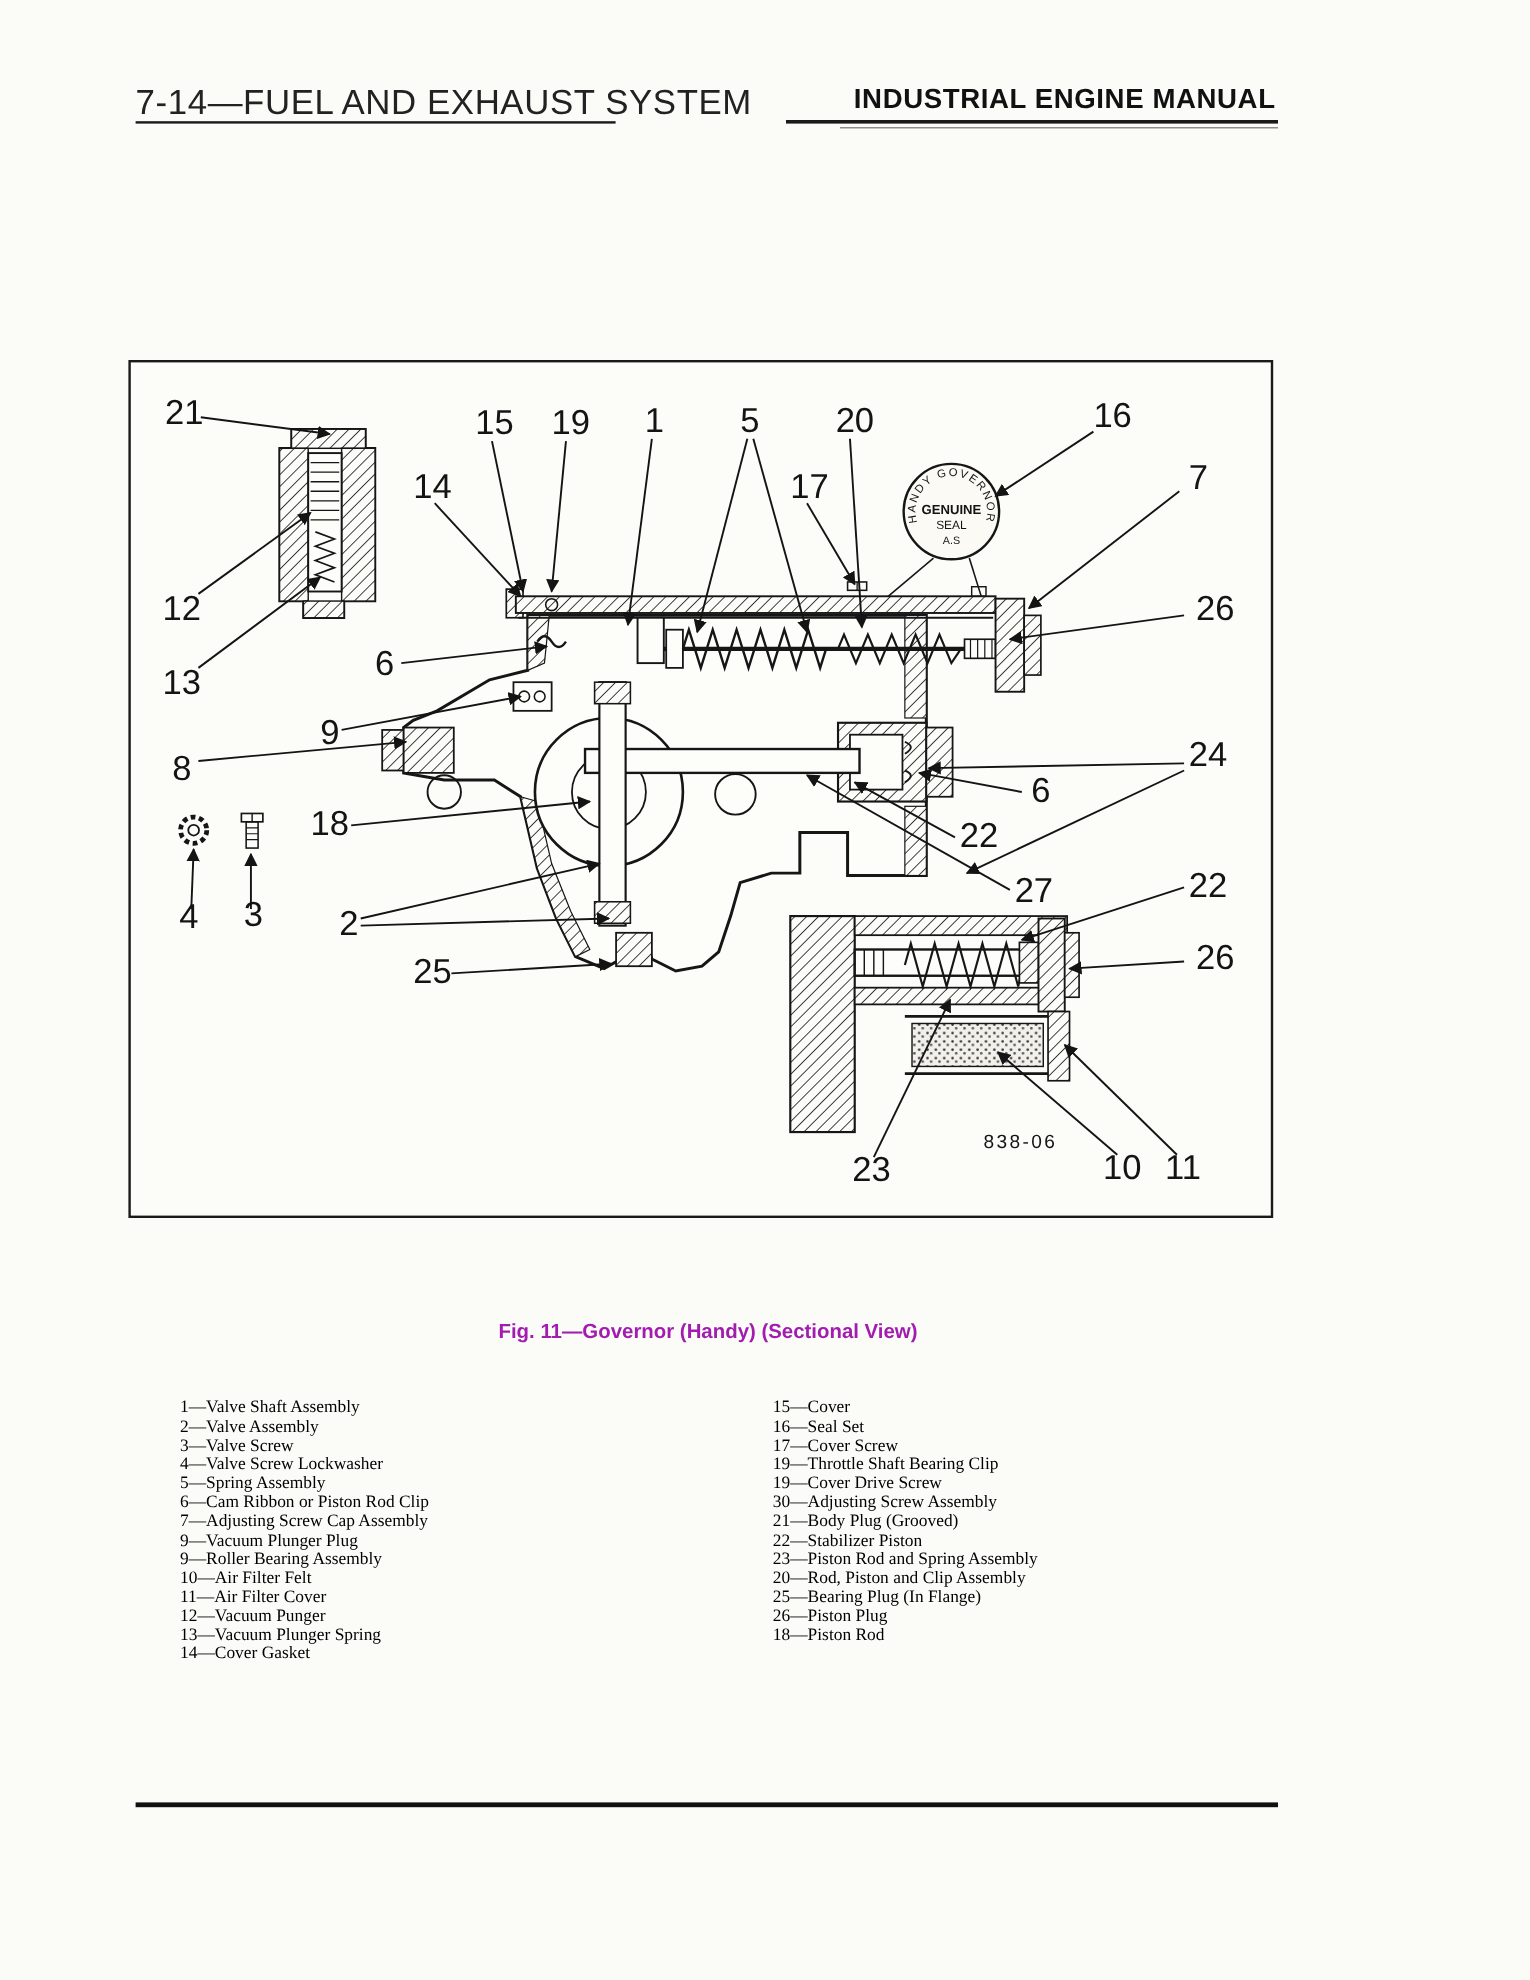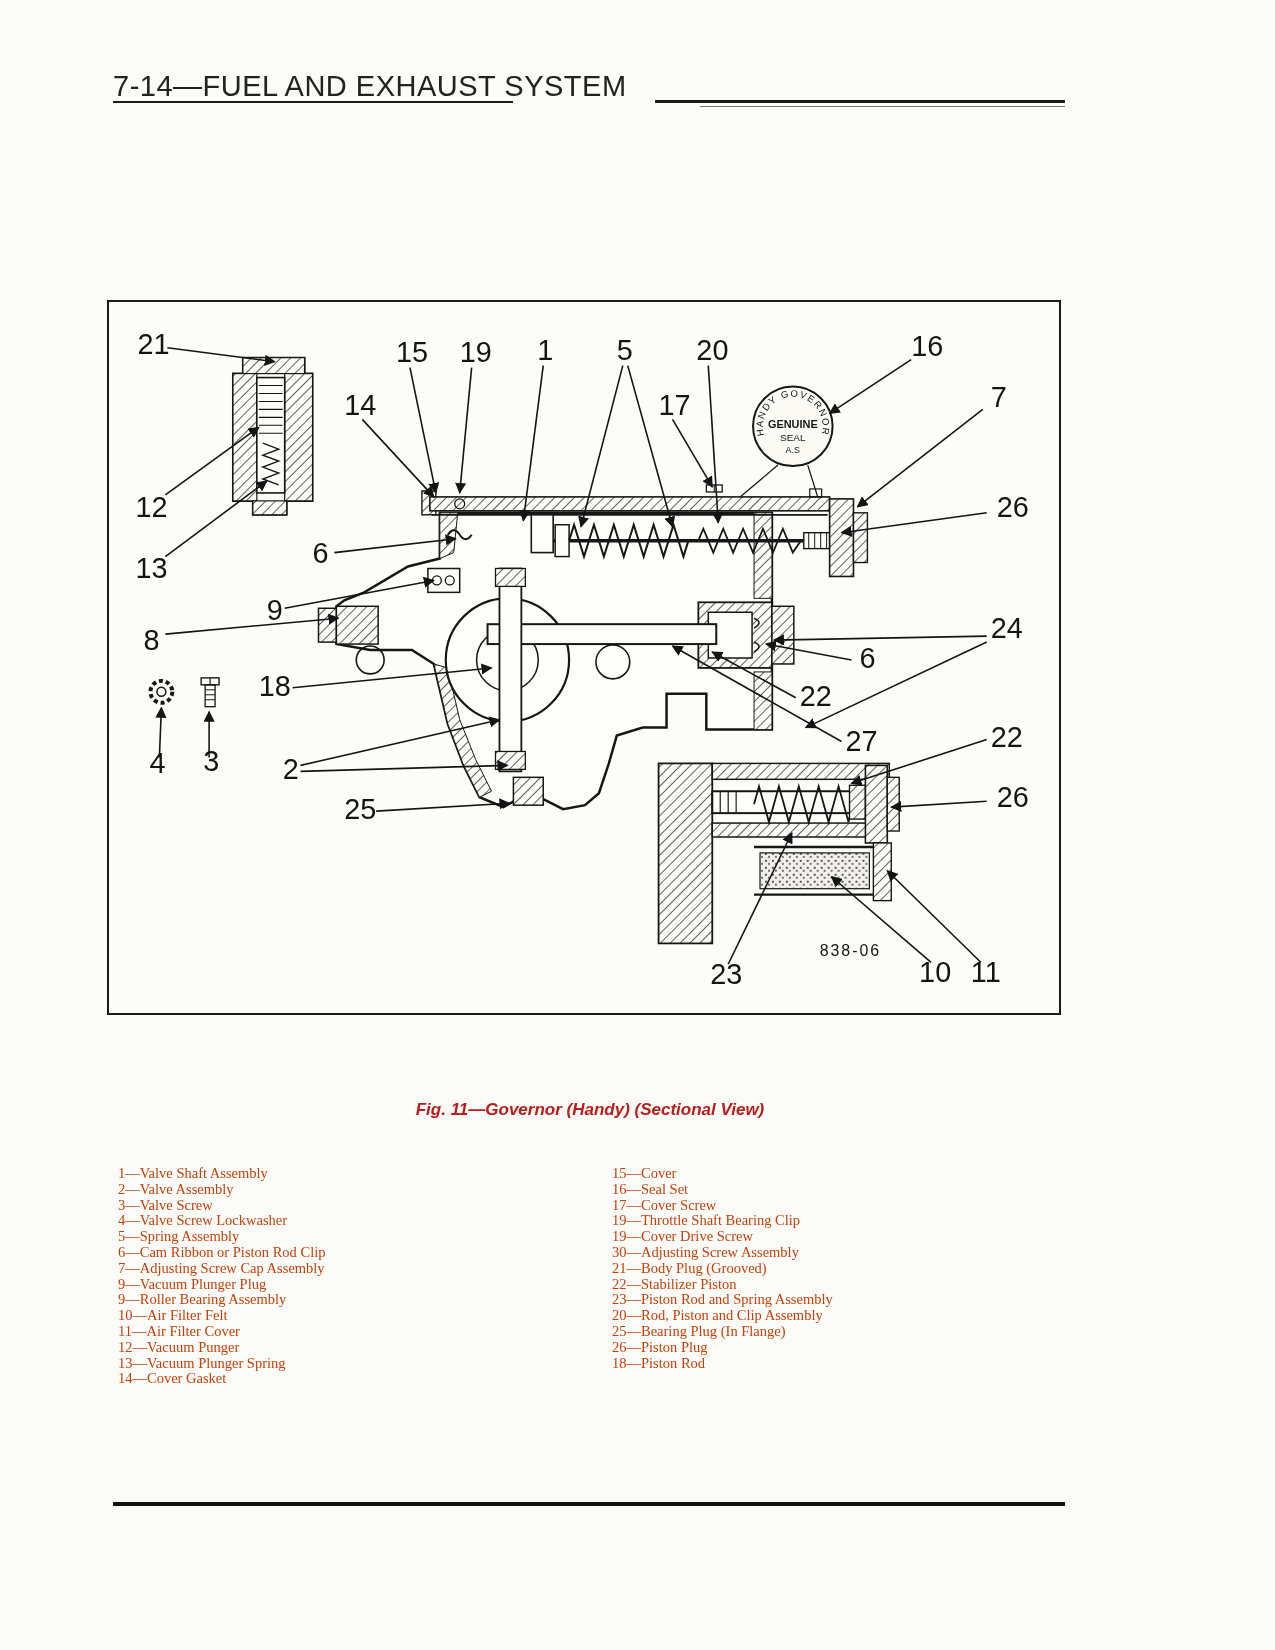--- a/index.html
+++ b/index.html
@@ -20,37 +20,38 @@
   .hdr-rule-l{left:113px;top:101px;width:400px;}
   .hdr-rule-r{left:655px;top:100px;width:410px;height:3px;}
   .hdr-rule-r2{left:700px;top:106px;width:365px;height:1px;opacity:.6;}
   .figure-box{
     position:absolute;left:107px;top:300px;width:954px;height:715px;
     border:2px solid #1a1a1a;background:#fcfcf9;box-sizing:border-box;
   }
   .figure-box svg{display:block;width:100%;height:100%;}
   .caption{
     position:absolute;left:110px;top:1100px;width:960px;text-align:center;
-    font-family:"Liberation Sans",sans-serif;font-weight:bold;font-size:17px;color:#b91c1c;font-style:italic;
-  }
-  .parts{position:absolute;top:1166px;font-size:14.5px;line-height:15.8px;color:#c2410c;}
+    font-family:"Liberation Sans",sans-serif;font-weight:bold;font-size:17px;color:#a21caf;
+  }
+  .parts{position:absolute;top:1166px;font-size:14.5px;line-height:15.8px;color:#000000;margin-left:32px;}
   .parts-left{left:118px;width:420px;}
   .parts-right{left:612px;width:440px;}
   .part{white-space:nowrap;}
   .bottom-rule{position:absolute;left:113px;top:1502px;width:952px;height:4px;background:#111;}
   .co{font-family:"Liberation Sans",sans-serif;font-size:29px;fill:#141414;}
   .code{font-family:"Liberation Sans",sans-serif;font-size:16px;letter-spacing:2px;fill:#141414;}
   .sealtxt{font-family:"Liberation Sans",sans-serif;fill:#141414;text-anchor:middle;}
 </style>
 </head>
 <body>
 
 <div class="page">
 
   <div class="hdr-left">7-14—FUEL AND EXHAUST SYSTEM</div>
+  <div class="hdr-right">INDUSTRIAL ENGINE MANUAL</div>
   <div class="hdr-rule hdr-rule-l"></div>
   <div class="hdr-rule hdr-rule-r"></div>
   <div class="hdr-rule hdr-rule-r2"></div>
 
   <div class="figure-box">
     <svg viewBox="0 0 954 715" xmlns="http://www.w3.org/2000/svg">
       <defs>
         <pattern id="hatch" width="7" height="7" patternUnits="userSpaceOnUse" patternTransform="rotate(45)">
           <rect width="7" height="7" fill="#fcfcf9"></rect>
           <line x1="0" y1="0" x2="0" y2="7" stroke="#1c1c1c" stroke-width="1.4"></line>

